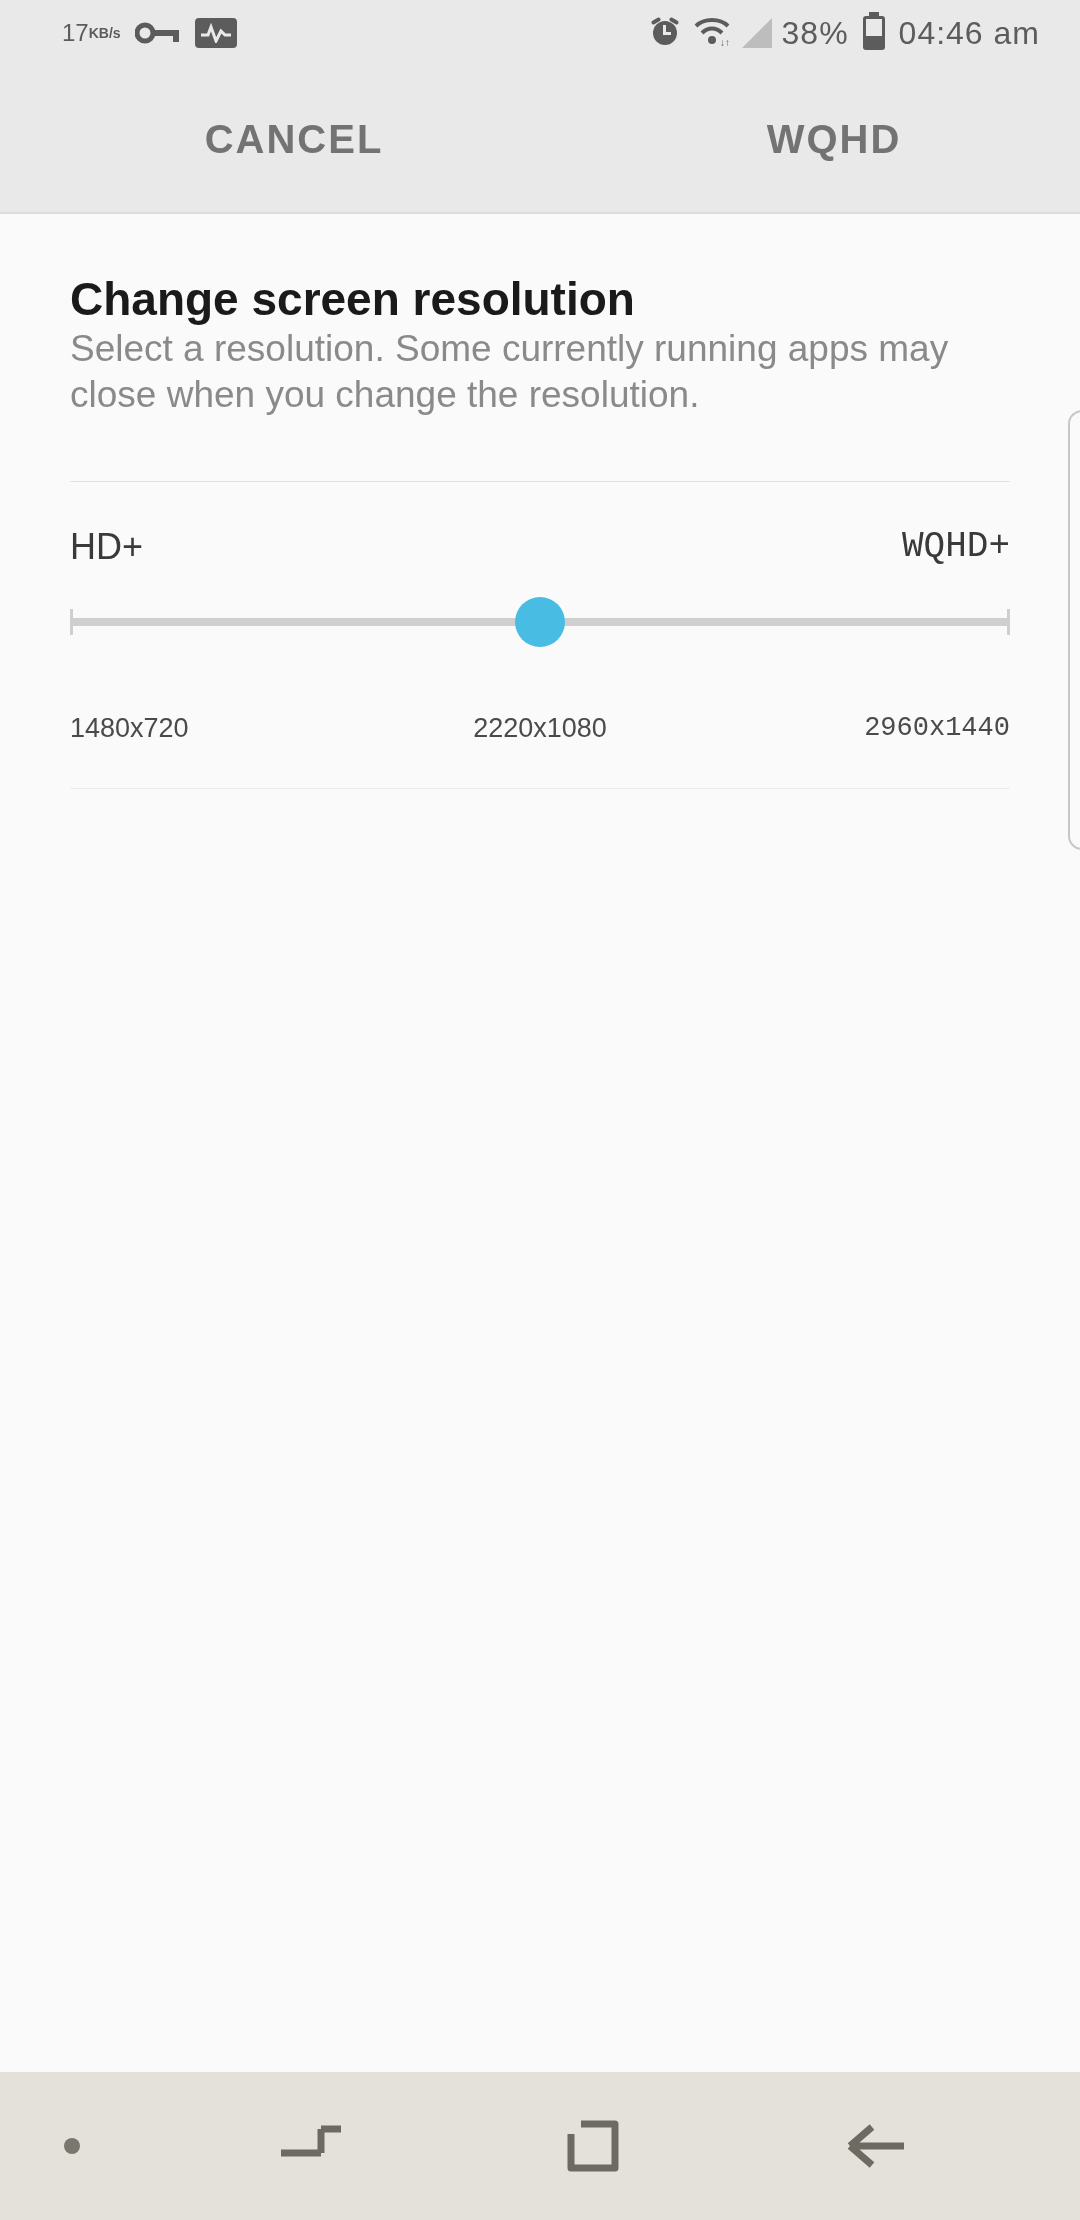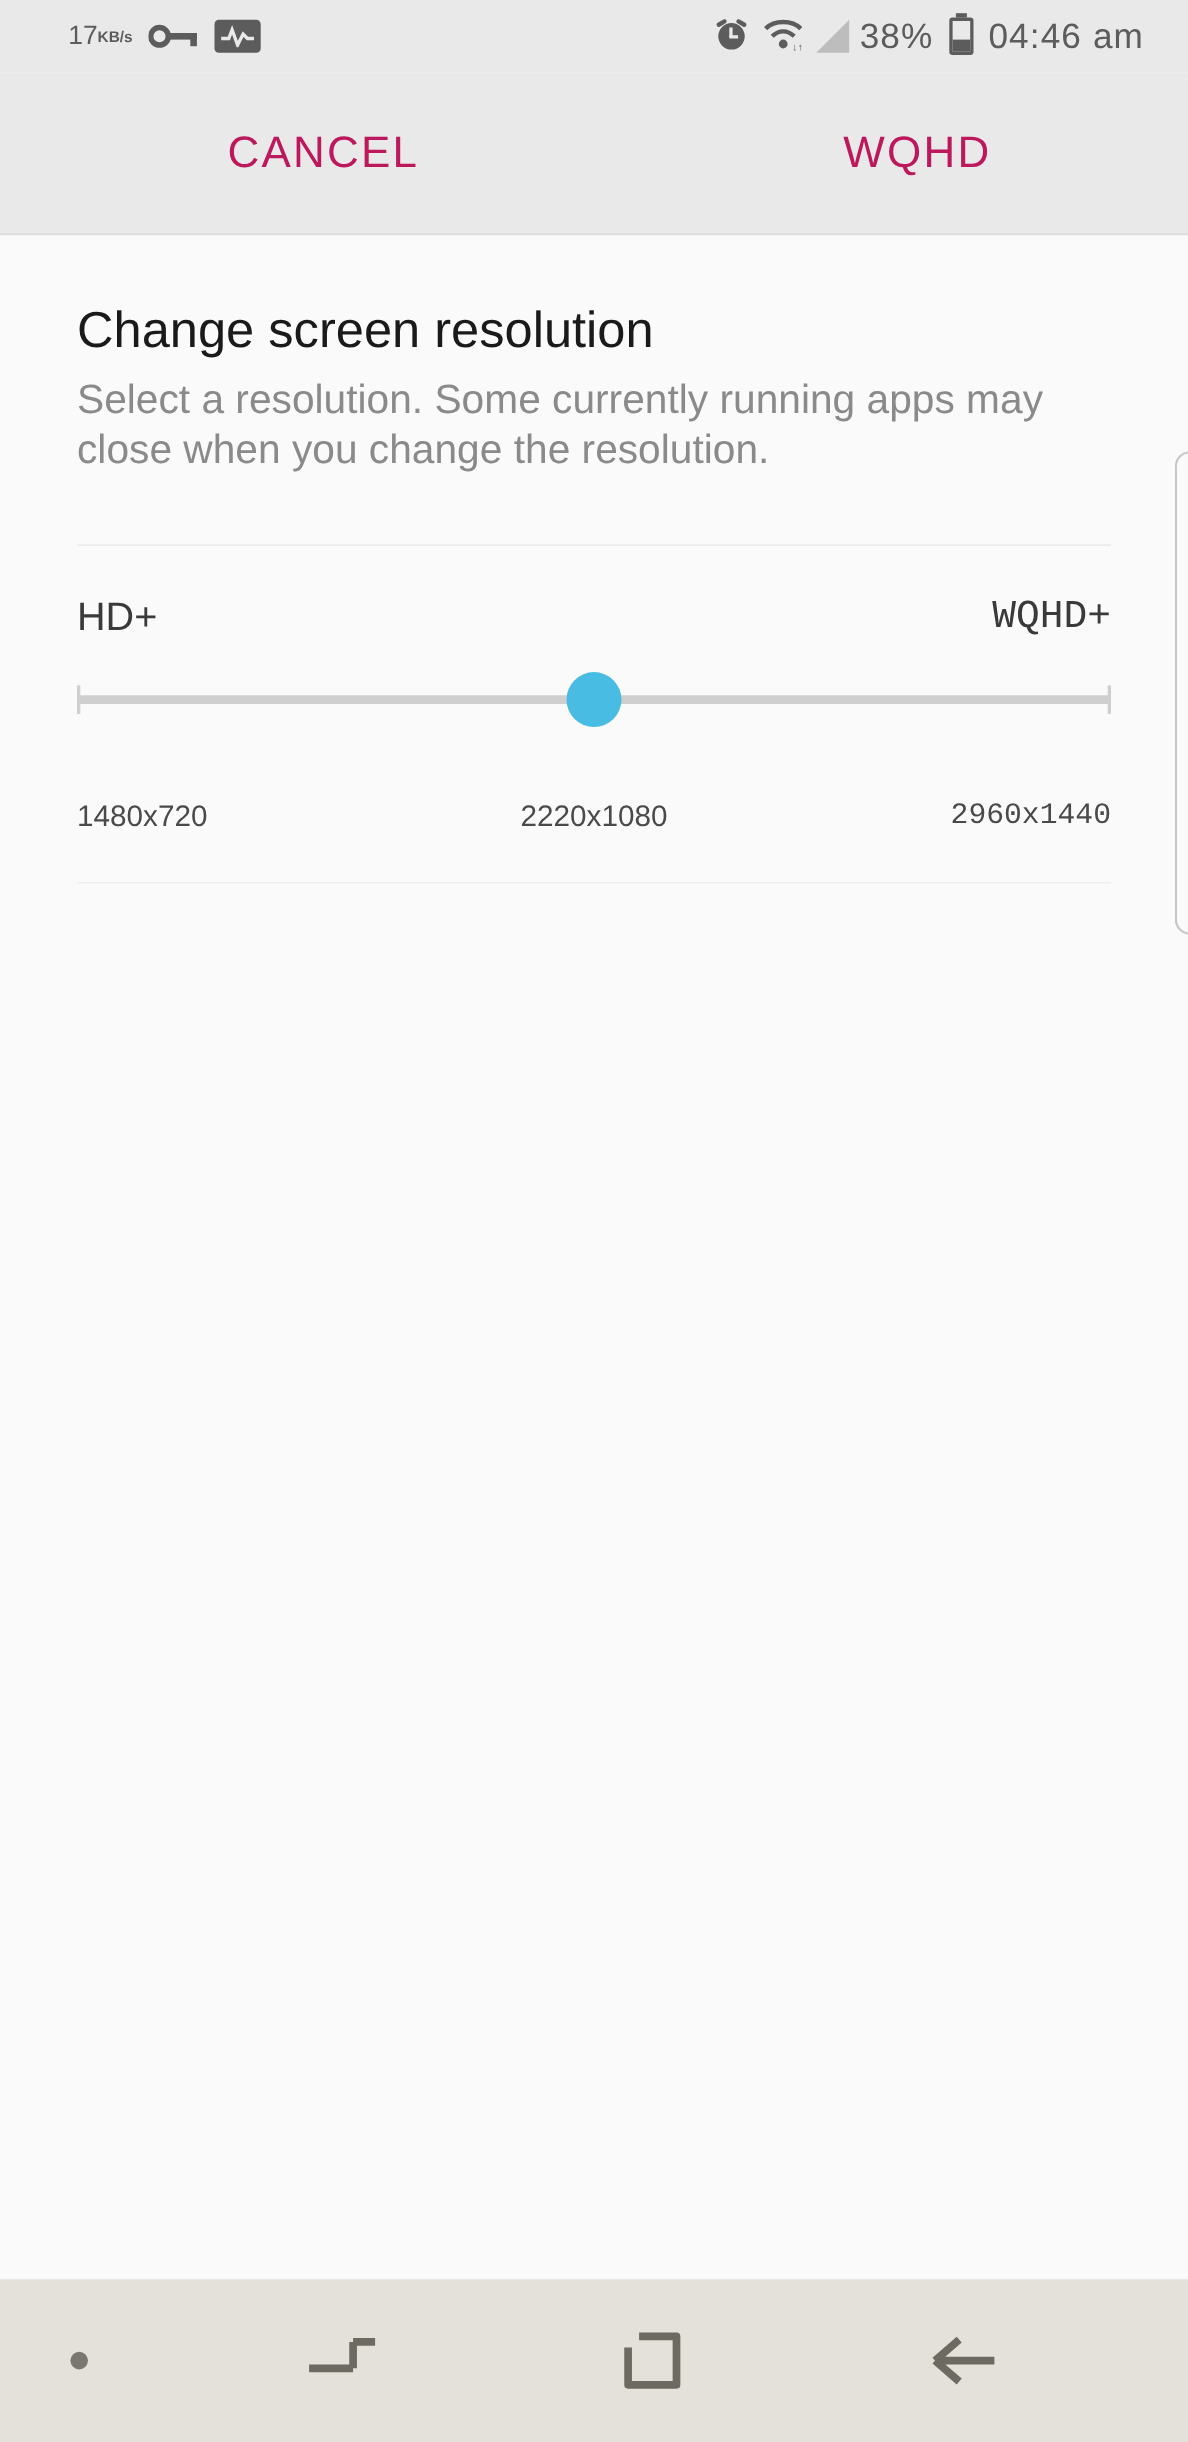--- a/index.html
+++ b/index.html
@@ -51,27 +51,27 @@
     
     .action-bar {
       height: 148px;
       display: flex;
       background: #e9e9e9;
       border-bottom: 2px solid #dcdcdc;
     }
     .action-bar .btn {
       flex: 1;
       display: flex; align-items: center; justify-content: center;
-      font-size: 40px; font-weight: 400; letter-spacing: 2px;
-      color: #be185d;
+      font-size: 40px; font-weight: 700; letter-spacing: 2px;
+      color: #737373;
       margin-left: 48px;
     }
     
     .content { padding: 58px 70px 0; background: #fafafa; }
-    .title { font-size: 46px; font-weight: 400; color: #1a1a1a; margin-bottom: 14px; }
+    .title { font-size: 46px; font-weight: 700; color: #1a1a1a; }
     .desc  { font-size: 37px; color: #8a8a8a; line-height: 1.25; }
     .divider { border: none; border-top: 1px solid #e3e3e3; margin: 62px 0 0; }
     
     .slider-wrap { padding: 44px 0 44px; }
     .row3 { display: flex; }
     .row3 .cell { flex: 1; font-size: 36px; color: #3a3a3a; }
     .row3 .l { text-align: left; }
     .row3 .c { text-align: center; }
     .row3 .r { text-align: right; font-family: Liberation Mono, monospace; }
     .row3.small .cell { font-size: 27px; color: #4a4a4a; margin-top: 35px; }

